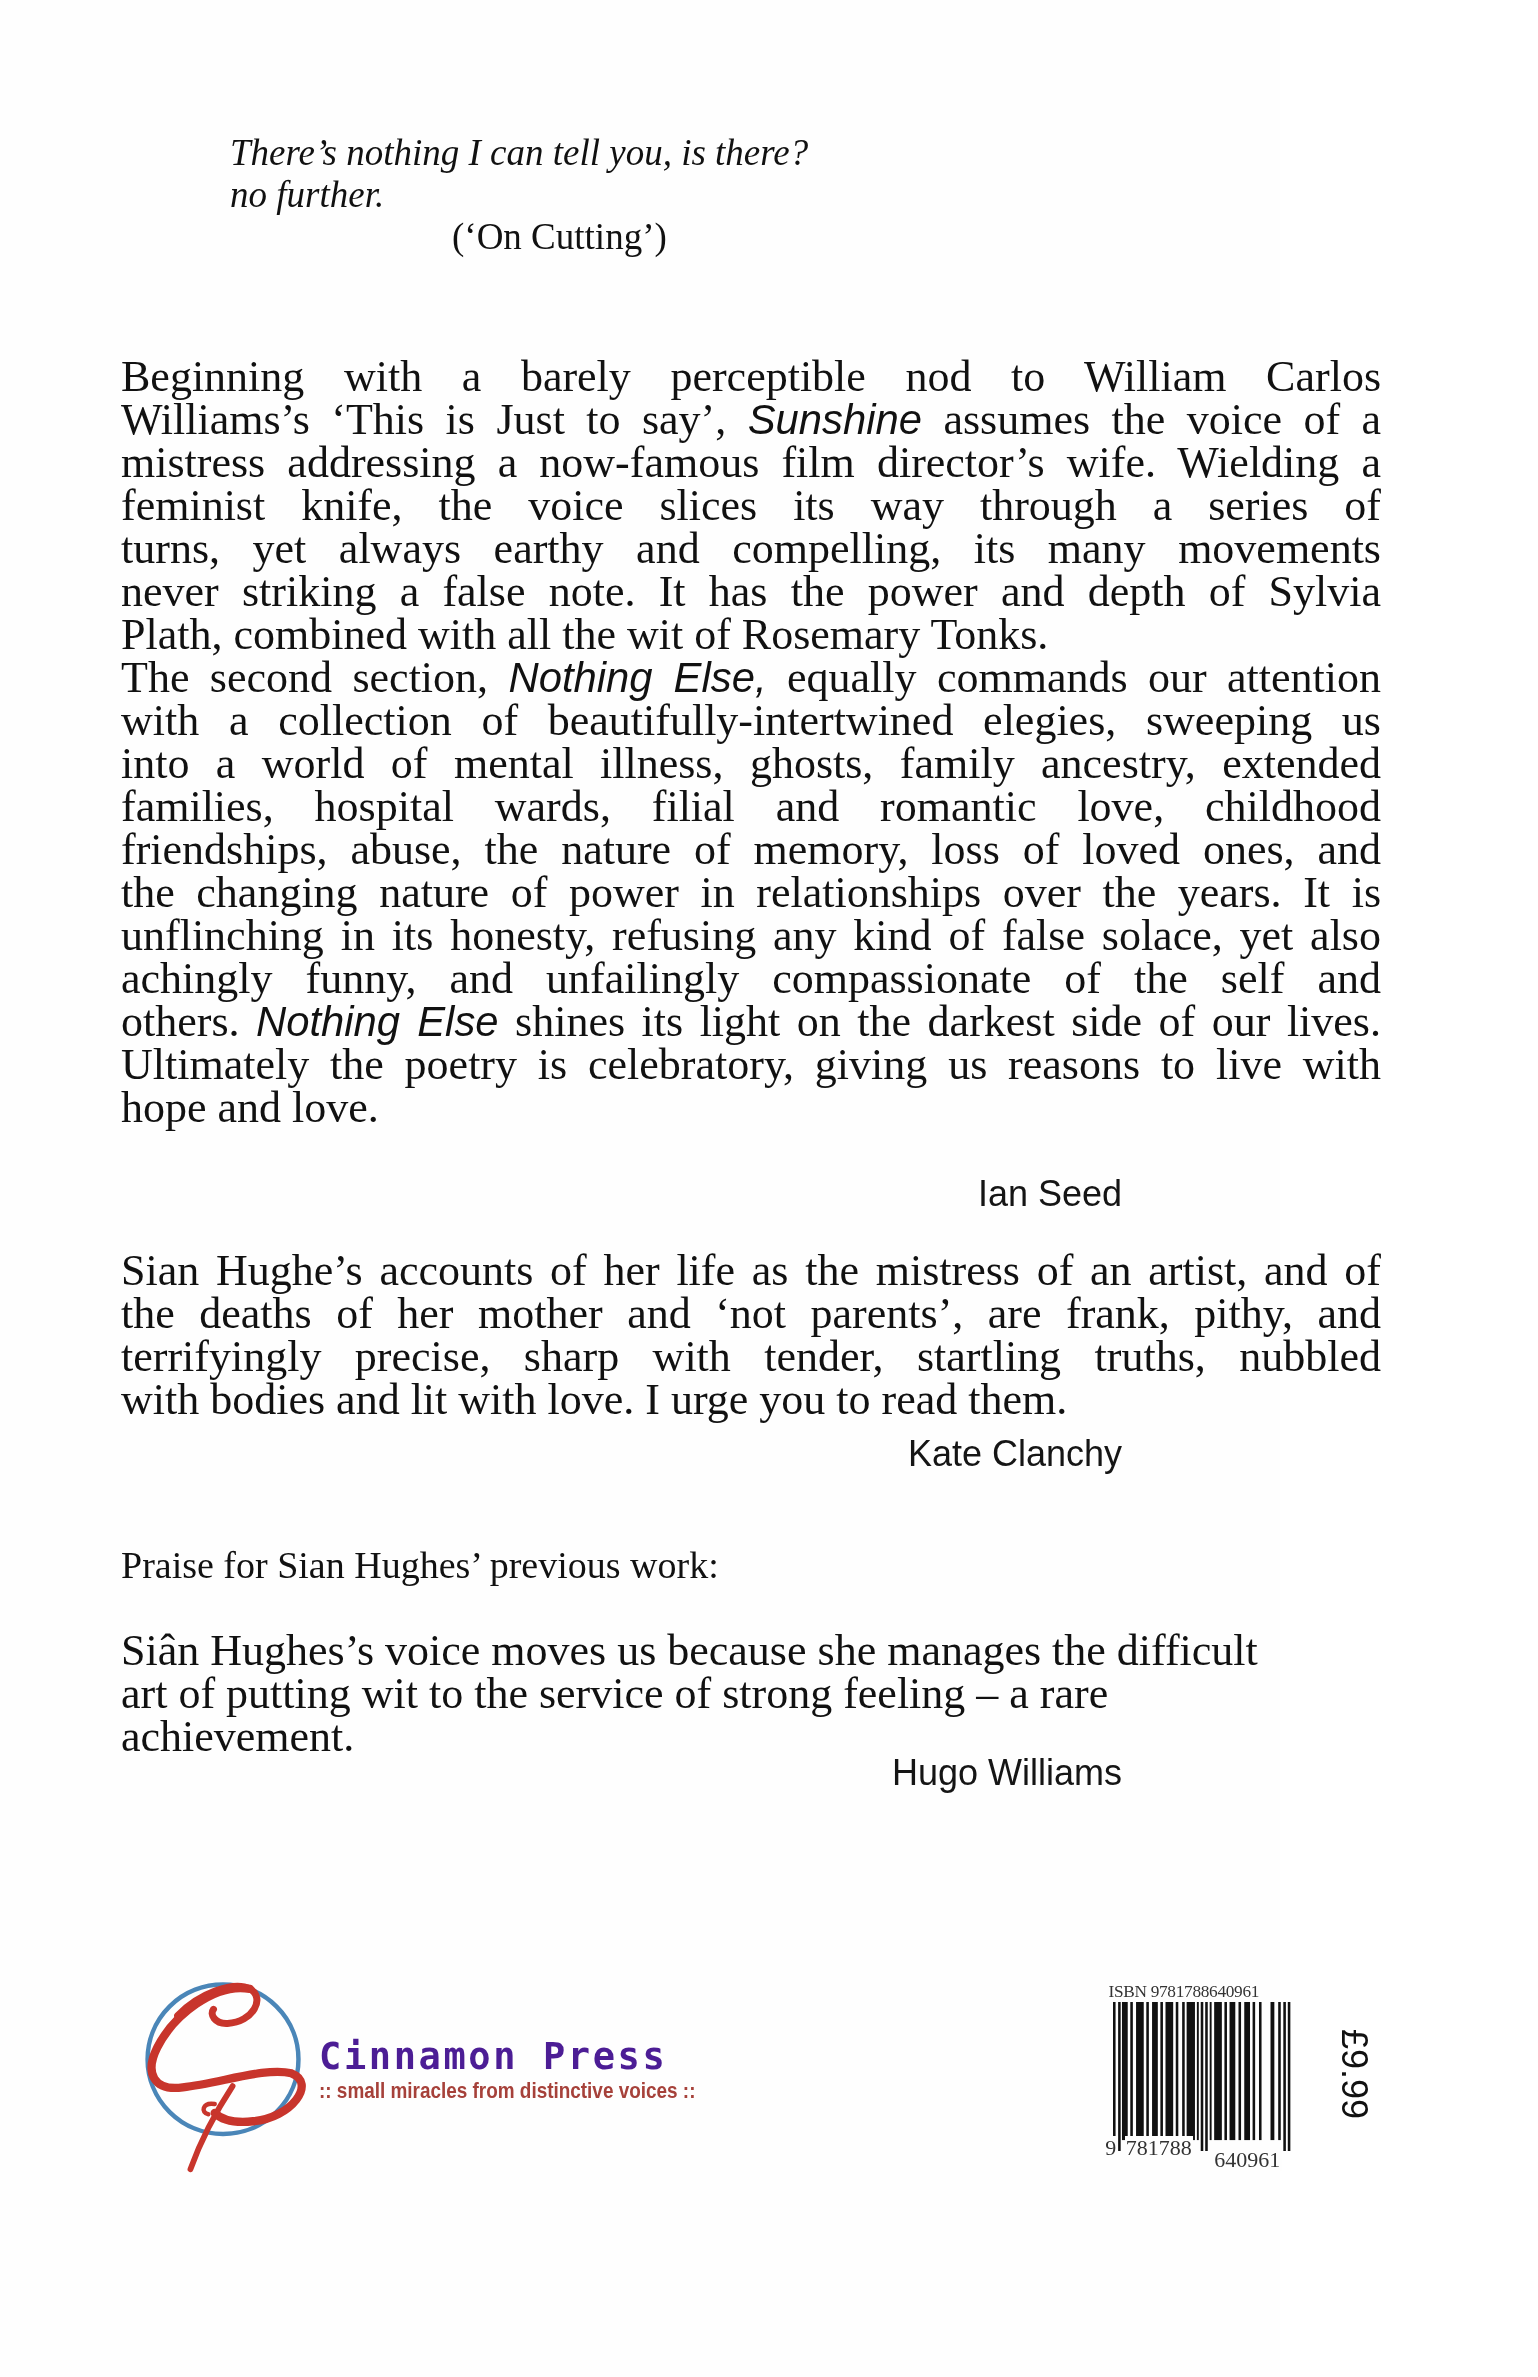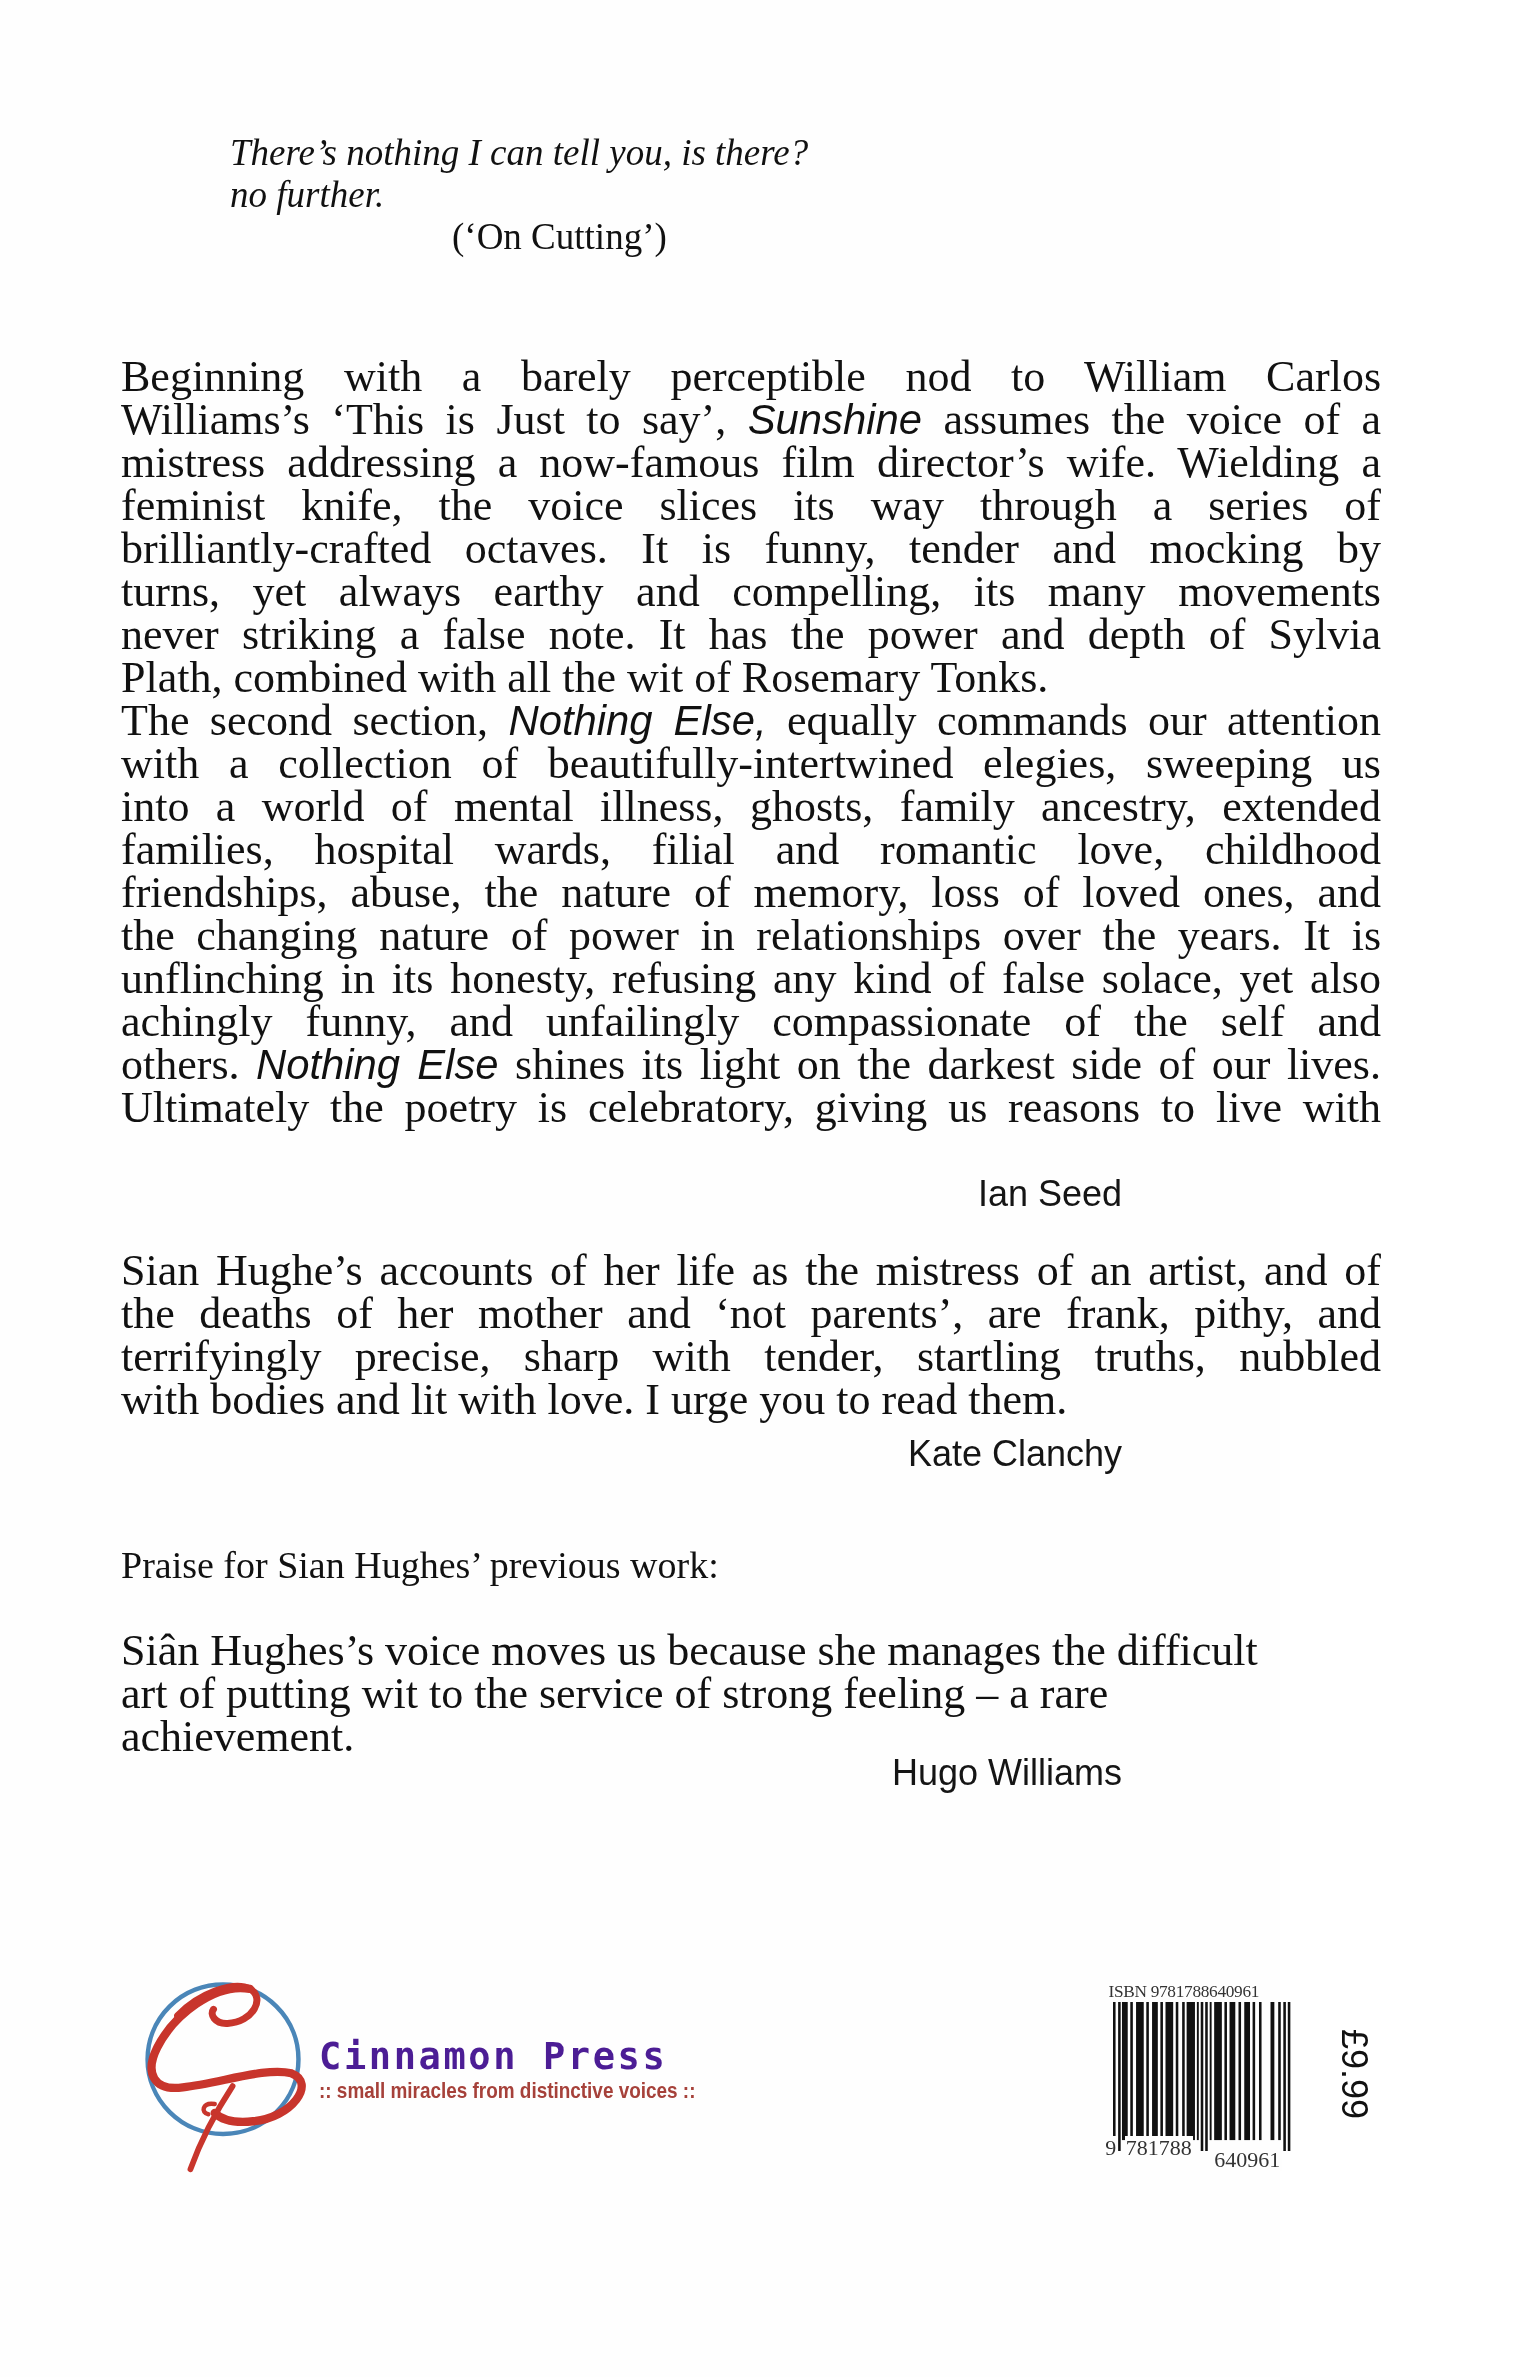--- a/index.html
+++ b/index.html
@@ -35,34 +35,34 @@
     <span class="line">There’s nothing I can tell you, is there?</span>
     <span class="line">no further.</span>
     <span class="source">(‘On Cutting’)</span>
   </div>
 
   <div class="body-block serif" style="top:355px;">
     <span class="jl">Beginning with a barely perceptible nod to William Carlos</span>
     <span class="jl"><span>Williams’s ‘This is Just to say’, </span><em class="it">Sunshine</em><span> assumes the voice of a</span></span>
     <span class="jl">mistress addressing a now-famous film director’s wife. Wielding a</span>
     <span class="jl">feminist knife, the voice slices its way through a series of</span>
-    <span class="jl">brilliantly-crafted octaves. It is funny, tender and mocking by</span>
     <span class="jl">turns, yet always earthy and compelling, its many movements</span>
     <span class="jl">never striking a false note. It has the power and depth of Sylvia</span>
     <span class="jl-last">Plath, combined with all the wit of Rosemary Tonks.</span>
     <span class="jl"><span>The second section, </span><em class="it">Nothing Else,</em><span> equally commands our attention</span></span>
     <span class="jl">with a collection of beautifully-intertwined elegies, sweeping us</span>
     <span class="jl">into a world of mental illness, ghosts, family ancestry, extended</span>
     <span class="jl">families, hospital wards, filial and romantic love, childhood</span>
     <span class="jl">friendships, abuse, the nature of memory, loss of loved ones, and</span>
     <span class="jl">the changing nature of power in relationships over the years. It is</span>
     <span class="jl">unflinching in its honesty, refusing any kind of false solace, yet also</span>
     <span class="jl">achingly funny, and unfailingly compassionate of the self and</span>
     <span class="jl"><span>others. </span><em class="it">Nothing Else</em><span> shines its light on the darkest side of our lives.</span></span>
     <span class="jl">Ultimately the poetry is celebratory, giving us reasons to live with</span>
+    <span class="jl-last">hope and love.</span>
   </div>
   <div class="attrib sans" style="top:1175px;">Ian Seed</div>
 
   <div class="body-block serif" style="top:1233px;margin-top:16px;">
     <span class="jl">Sian Hughe’s accounts of her life as the mistress of an artist, and of</span>
     <span class="jl">the deaths of her mother and ‘not parents’, are frank, pithy, and</span>
     <span class="jl">terrifyingly precise, sharp with tender, startling truths, nubbled</span>
     <span class="jl-last">with bodies and lit with love. I urge you to read them.</span>
   </div>
   <div class="attrib sans" style="top:1435px;">Kate Clanchy</div>

